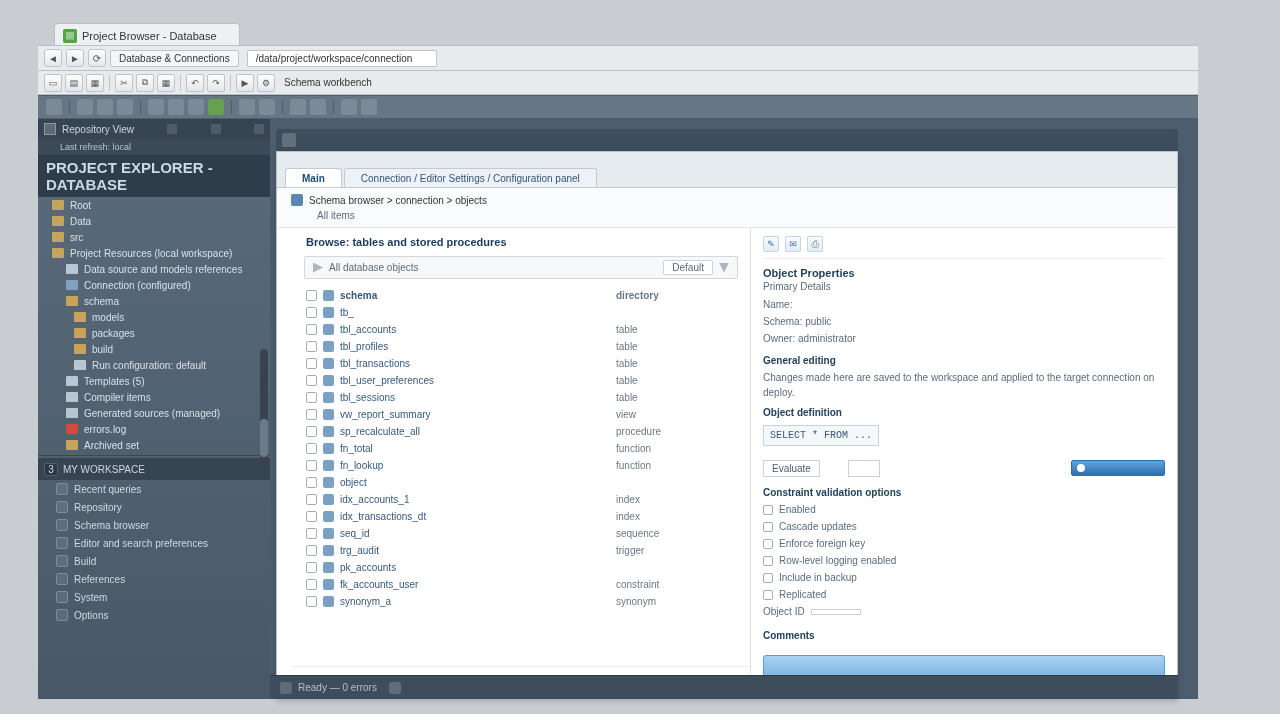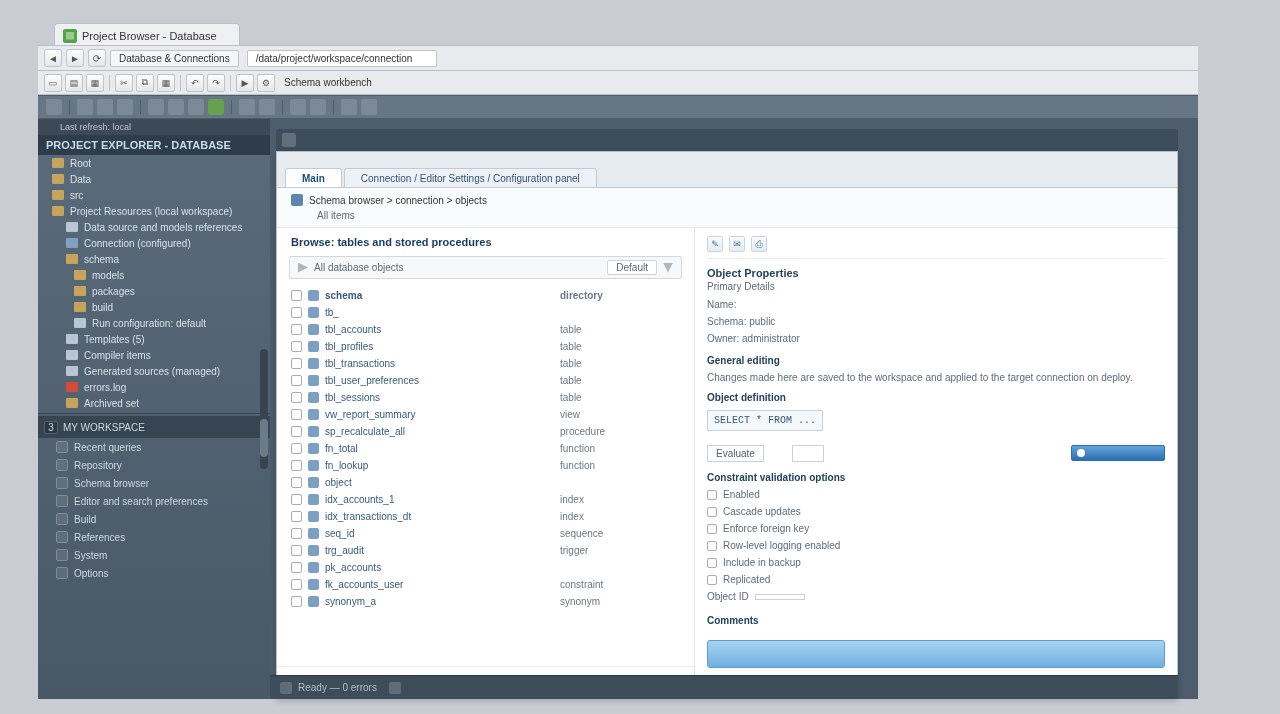--- a/index.html
+++ b/index.html
@@ -20,21 +20,21 @@
 .icon-bar { position: absolute; top: 95px; left: 24px; right: 0; height: 24px; background: #667685; border-top: 1px solid #4f5d6a; border-bottom: 1px solid #4f5d6a; display: flex; align-items: center; gap: 4px; padding: 0 8px; }
 .icon-bar .ib { width: 16px; height: 16px; background: rgba(255,255,255,0.15); border-radius: 2px; }
 .icon-bar .ib.green { background: #66a14f; }
 .icon-bar .isep { width: 1px; height: 14px; background: #4f5d6a; margin: 0 3px; }
 .app-body { position: absolute; top: 119px; left: 24px; right: 0; bottom: 0; display: flex; background: #4d5d6d; }
 .sidebar { width: 232px; background: linear-gradient(180deg, #5a6b7b, #485867); color: #dfe7ee; display: flex; flex-direction: column; position: relative; }
 .sb-sec-header { background: #374552; color: #cdd5dd; padding: 4px 6px; display: flex; align-items: center; gap: 6px; font-size: 10px; min-height: 20px; }
 .sb-sec-header .sqicon { width: 12px; height: 12px; background: rgba(255,255,255,0.2); border: 1px solid rgba(255,255,255,0.3); }
 .sb-sec-header .mini { width: 10px; height: 10px; margin-left: auto; opacity: .6; background: rgba(255,255,255,.2); border-radius: 1px; }
 .sb-sub { background: #3c4a58; color: #b9c4cf; padding: 3px 6px 3px 22px; font-size: 9px; min-height: 16px; }
-.sb-banner { background: #2f3c49; color: #c6dae8; padding: 4px 8px; font-size: 11px; font-weight: bold; min-height: 18px; }
+.sb-banner { background: #2f3c49; color: #c6dae8; padding: 4px 8px; font-size: 15px; font-weight: bold; min-height: 18px; }
 .sb-tree-item { display: flex; align-items: center; gap: 6px; padding: 2px 6px 2px 14px; min-height: 16px; color: #d8e0e8; font-size: 10px; }
 .sb-tree-item.sub { padding-left: 28px; }
 .sb-tree-item.sub2 { padding-left: 36px; }
 .sb-tree-item .t-icon { width: 12px; height: 10px; background: #c6a45c; border-radius: 1px; }
 .sb-tree-item .t-icon.doc { background: #b8c6d4; }
 .sb-tree-item .t-icon.db { background: #7fa0bf; }
 .sb-tree-item .t-icon.red { background: #d24a3a; }
 .sb-divider { height: 1px; background: #3a4856; margin: 2px 0; }
 .favorites-header { background: #374552; display: flex; align-items: center; padding: 4px 6px; gap: 5px; color: #cdd5dd; font-size: 10px; min-height: 22px; }
 .favorites-header .cnt { display: inline-block; min-width: 14px; text-align: center; background: #2b3742; border: 1px solid #526170; border-radius: 2px; padding: 0 2px; }
@@ -49,21 +49,21 @@
 .doc-tabs { height: 36px; background: #e6ebf0; border-bottom: 1px solid #c4cad2; display: flex; align-items: flex-end; padding: 0 8px; gap: 2px; }
 .doc-tab { padding: 4px 16px 3px; background: #eef1f5; border: 1px solid #c4cad2; border-bottom: none; color: #32567a; font-size: 10px; border-top-left-radius: 3px; border-top-right-radius: 3px; }
 .doc-tab.active { background: #fff; color: #1d4b77; font-weight: bold; }
 .doc-body { flex: 1; background: #fff; display: flex; flex-direction: column; overflow: hidden; }
 .breadcrumb { padding: 6px 14px; border-bottom: 1px solid #e3e6ea; background: #fafbfc; }
 .breadcrumb .line1 { color: #333; font-size: 10px; display: flex; align-items: center; gap: 6px; }
 .breadcrumb .line1 .bicon { width: 12px; height: 12px; background: #5a86b0; border-radius: 2px; }
 .breadcrumb .line2 { color: #5a6b7c; font-size: 10px; display: flex; align-items: center; gap: 6px; padding-top: 4px; padding-left: 20px; }
 .columns { flex: 1; display: flex; overflow: hidden; }
 .col { display: flex; flex-direction: column; }
-.col.left { width: 418px; border-right: 1px solid #e0e3e7; }
+.col.left { width: 474px; border-right: 1px solid #e0e3e7; padding-left: 15px; }
 .col.right { flex: 1; padding: 6px 12px; }
 .col-head { padding: 8px 14px 6px; color: #1a3a5c; font-size: 11px; font-weight: bold; }
 .filter-row { margin: 2px 12px 6px; display: flex; align-items: center; gap: 6px; border: 1px solid #d4d8de; background: #f6f8fa; padding: 3px 8px; border-radius: 2px; }
 .filter-row .farr { width: 10px; height: 10px; background: #aeb6c0; clip-path: polygon(0 0, 100% 50%, 0 100%); }
 .filter-row .flbl { color: #5d6b7a; font-size: 10px; }
 .filter-row .fspan { flex: 1; }
 .filter-row .fpill { padding: 1px 8px; background: #fff; border: 1px solid #cfd4da; border-radius: 2px; color: #5a6b7c; font-size: 10px; }
 .filter-row .fdd { width: 10px; height: 10px; background: #aeb6c0; clip-path: polygon(0 0, 100% 0, 50% 100%); margin-left: auto; }
 .list { flex: 1; overflow-y: auto; padding: 2px 14px 8px; }
 .list-row { display: flex; align-items: center; gap: 6px; padding: 3px 0; min-height: 16px; color: #4c5b6c; font-size: 10px; }
@@ -141,20 +141,27 @@
     <div class="isep"></div>
     <div class="ib"></div>
     <div class="ib"></div>
     <div class="isep"></div>
     <div class="ib"></div>
     <div class="ib"></div>
   </div>
 
   <div class="app-body">
     <div class="sidebar">
+      <div class="sb-sec-header">
+        <span class="sqicon"></span>
+        <span>Repository View</span>
+        <span class="mini"></span>
+        <span class="mini"></span>
+        <span class="mini"></span>
+      </div>
       <div class="sb-sub">Last refresh: local</div>
       <div class="sb-banner">PROJECT EXPLORER - DATABASE</div>
       <div id="sb-tree">
           <div class="sb-tree-item">
             <span class="t-icon "></span>
             <span>Root</span>
           </div>
           <div class="sb-tree-item">
             <span class="t-icon "></span>
             <span>Data</span>

